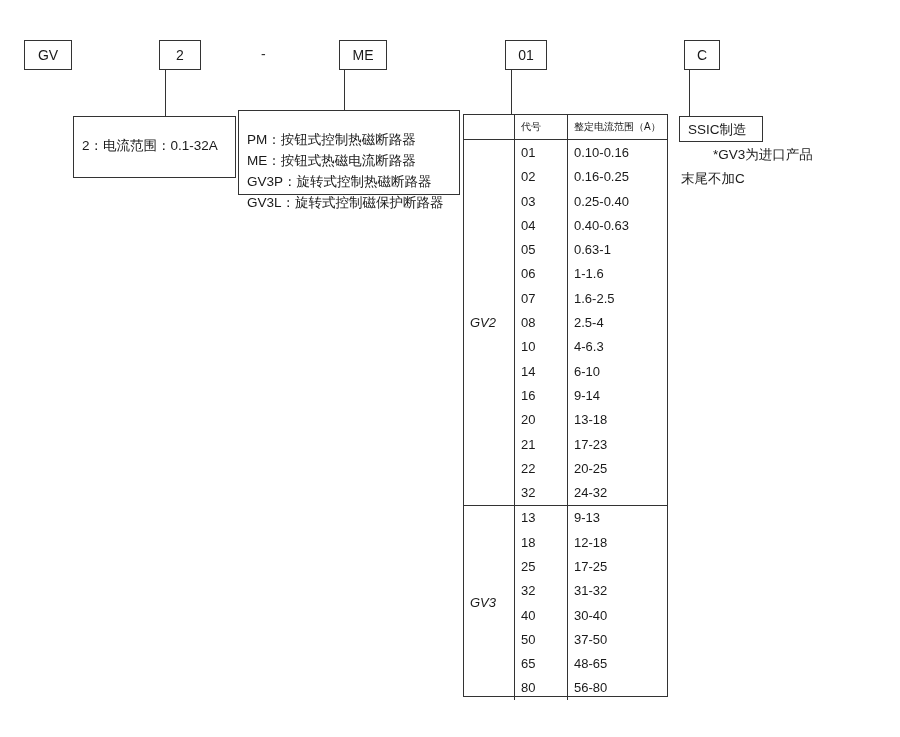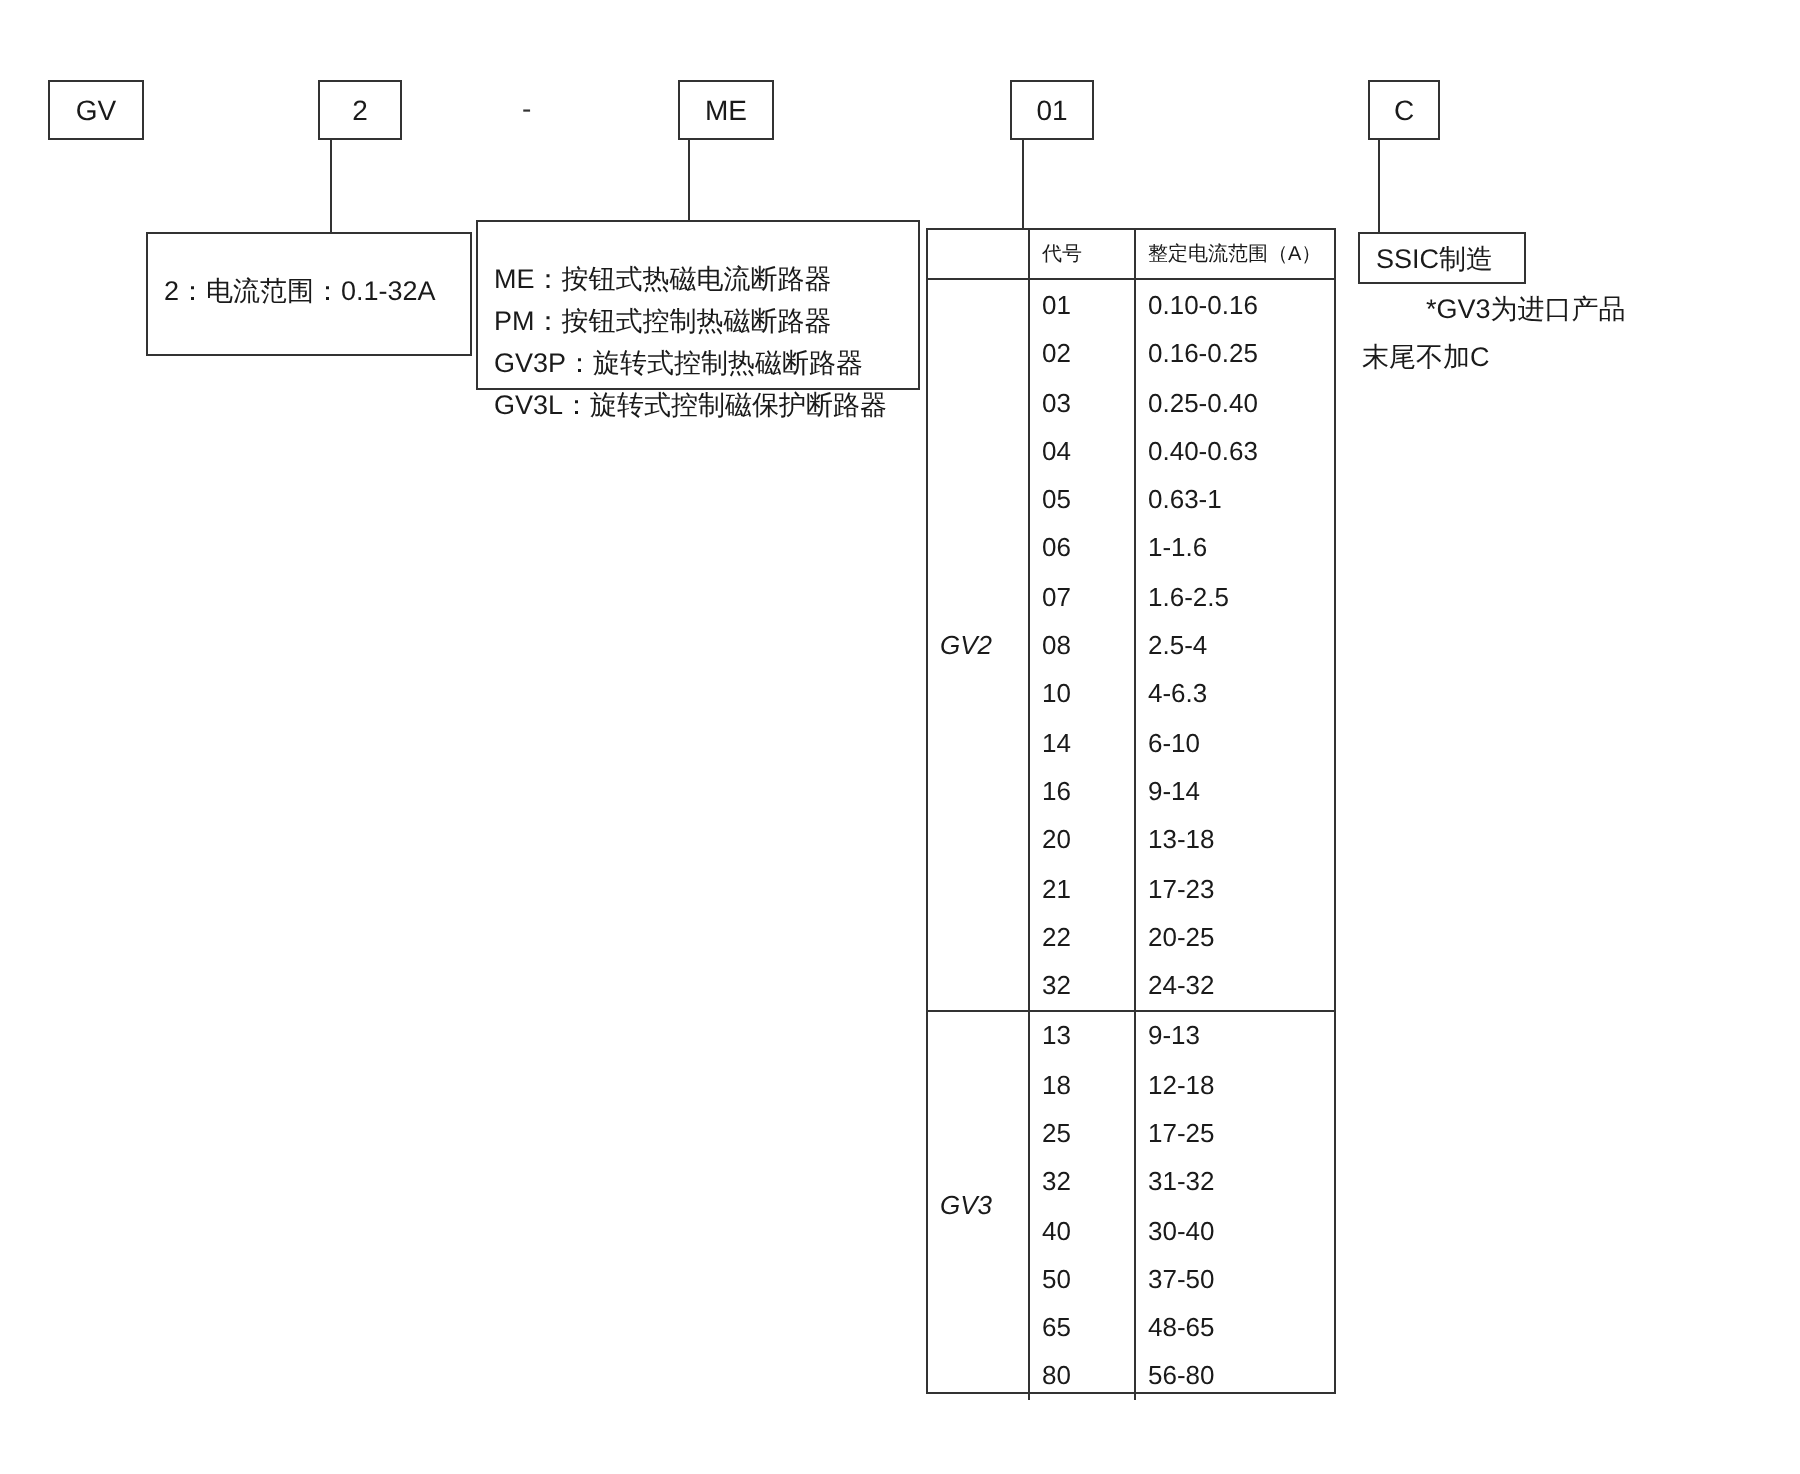--- a/index.html
+++ b/index.html
@@ -146,22 +146,22 @@
   <div class="vline" style="left:689px; top:70px; height:46px;"></div>
 
   <div class="desc-box" style="left:73px; top:116px; width:163px; height:62px;">
     <div>
       <div class="line">2：电流范围：0.1-32A</div>
     </div>
   </div>
 
   <div class="desc-box" style="left:238px; top:110px; width:222px; height:85px;">
     <div>
+      <div class="line">PM：按钮式控制热磁断路器</div>
       <div class="line">ME：按钮式热磁电流断路器</div>
-      <div class="line">PM：按钮式控制热磁断路器</div>
       <div class="line">GV3P：旋转式控制热磁断路器</div>
       <div class="line">GV3L：旋转式控制磁保护断路器</div>
     </div>
   </div>
 
   <div class="desc-box" style="left:679px; top:116px; width:84px; height:26px; padding:2px 8px; display:flex; align-items:center;">
     <span class="line">SSIC制造</span>
   </div>
   <div class="note" style="left:681px; top:144px;margin-left:32px;">*GV3为进口产品</div>
   <div class="note" style="left:681px; top:168px;">末尾不加C</div>

